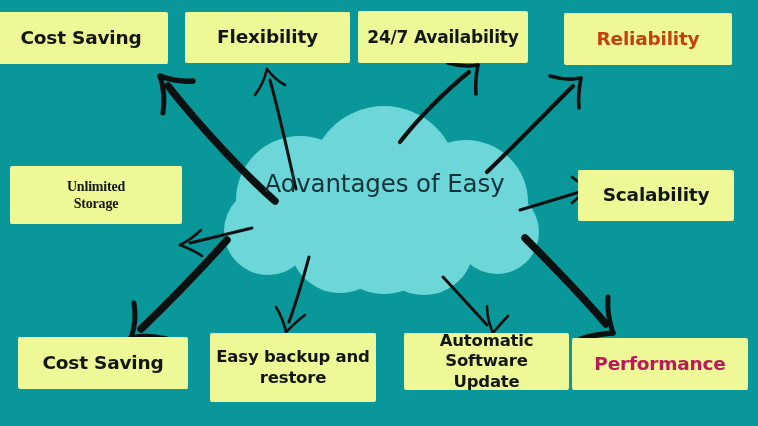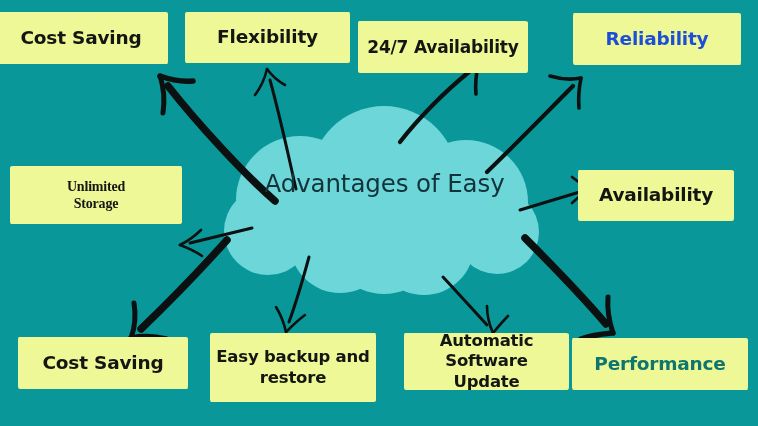--- a/index.html
+++ b/index.html
@@ -163,58 +163,58 @@
       <div class="note w1" style="left: -6px; top: 12px; width: 174px; height: 52px; font-size: 18.5px; background: rgb(239, 248, 150); color: rgb(20, 22, 18);">
         <div>
           <span class="note-text">Cost Saving</span>
         </div>
       </div>
       <div class="note w2" style="left: 185px; top: 12px; width: 165px; height: 51px; font-size: 18.5px; background: rgb(239, 248, 150); color: rgb(20, 22, 18);">
         <div>
           <span class="note-text">Flexibility</span>
         </div>
       </div>
-      <div class="note w3" style="left: 358px; top: 21px; width: 170px; height: 52px; font-size: 17px; background: rgb(239, 248, 150); color: rgb(20, 22, 18);">
+      <div class="note w3" style="left: 358px; top: 11px; width: 170px; height: 52px; font-size: 17px; background: rgb(239, 248, 150); color: rgb(20, 22, 18);">
         <div>
           <span class="note-text">24/7 Availability</span>
         </div>
       </div>
-      <div class="note w1" style="left: 564px; top: 13px; width: 168px; height: 52px; font-size: 18.5px; background: rgb(239, 248, 150); color: #1d4ed8; margin-left: 9px;">
+      <div class="note w1" style="left: 564px; top: 13px; width: 168px; height: 52px; font-size: 18.5px; background: rgb(239, 248, 150); color: #c2410c;">
         <div>
           <span class="note-text">Reliability</span>
         </div>
       </div>
       <div class="note w2" style="left: 10px; top: 166px; width: 172px; height: 58px; font-size: 14px; background: rgb(239, 248, 150); color: rgb(20, 22, 18); font-family: Liberation Serif, serif;">
         <div>
           <span class="note-text">Unlimited</span>
           <span class="note-text">Storage</span>
         </div>
       </div>
       <div class="note w3" style="left: 578px; top: 170px; width: 156px; height: 51px; font-size: 18.5px; background: rgb(239, 248, 150); color: rgb(20, 22, 18);">
         <div>
-          <span class="note-text">Availability</span>
+          <span class="note-text">Scalability</span>
         </div>
       </div>
       <div class="note w1" style="left: 18px; top: 337px; width: 170px; height: 52px; font-size: 18.5px; background: rgb(239, 248, 150); color: rgb(20, 22, 18);">
         <div>
           <span class="note-text">Cost Saving</span>
         </div>
       </div>
       <div class="note w2" style="left: 210px; top: 333px; width: 166px; height: 69px; font-size: 16.5px; background: rgb(239, 248, 150); color: rgb(20, 22, 18);">
         <div>
           <span class="note-text">Easy backup and</span>
           <span class="note-text">restore</span>
         </div>
       </div>
       <div class="note w3" style="left: 404px; top: 333px; width: 165px; height: 57px; font-size: 16.5px; background: rgb(239, 248, 150); color: rgb(20, 22, 18);">
         <div>
           <span class="note-text">Automatic</span>
           <span class="note-text">Software Update</span>
         </div>
       </div>
-      <div class="note w1" style="left: 572px; top: 338px; width: 176px; height: 52px; font-size: 18.5px; background: rgb(239, 248, 150); color: #0f766e;">
+      <div class="note w1" style="left: 572px; top: 338px; width: 176px; height: 52px; font-size: 18.5px; background: rgb(239, 248, 150); color: #be185d;">
         <div>
           <span class="note-text">Performance</span>
         </div>
       </div>
     </div>
 
 </div>
 
 </body></html>

